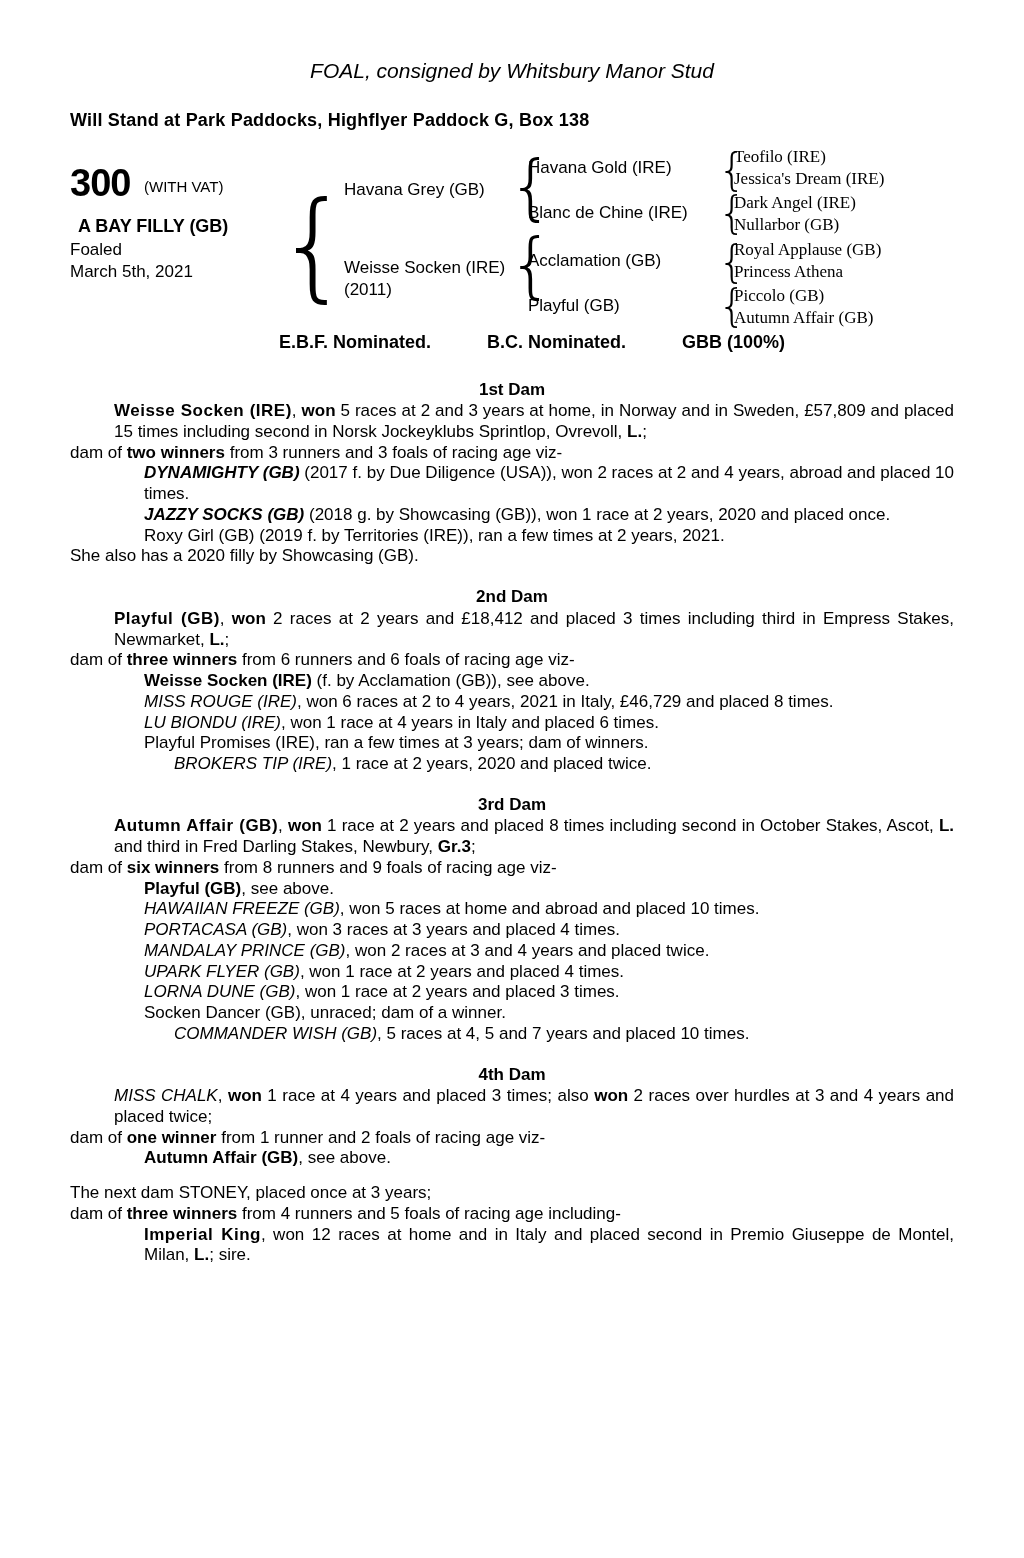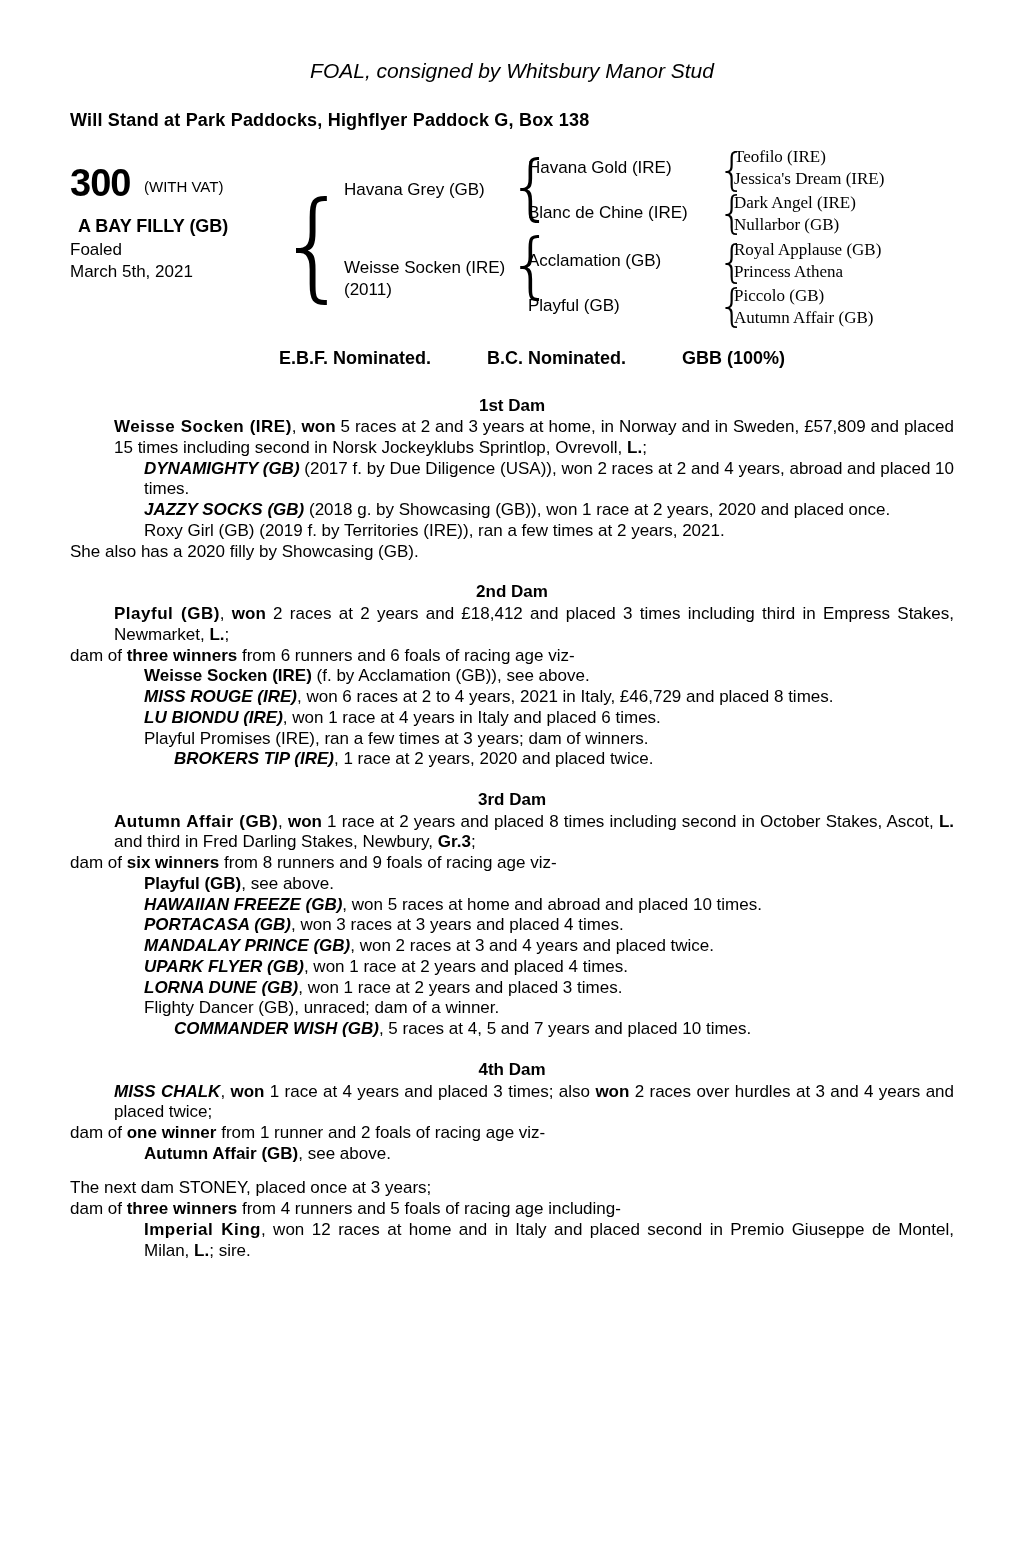--- a/index.html
+++ b/index.html
@@ -89,21 +89,21 @@
   .gen2 { position: absolute; font-size: 17px; margin-left: 40px; }
   .gen3 { position: absolute; font-size: 17px; }
   .gen4 { position: absolute; font-size: 17px; font-family: Liberation Serif, serif; }
 
   .noms {
     display: flex;
     justify-content: center;
     gap: 56px;
     font-weight: bold;
     font-size: 18px;
-    margin-top: 24px;
+    margin-top: 8px;
     margin-left: 40px;
   }
 
   
   .body {
     margin-left: 70px;
     margin-right: 70px;
     margin-top: 26px;
   }
   .dam-head {
@@ -118,21 +118,21 @@
     margin: 0;
     text-align: justify;
     text-indent: 0;
     font-size: 17px;
   }
   p.line.nojust { text-align: left; }
   .ind3 { padding-left: 74px; text-indent: -30px; }
   .ind4 { padding-left: 104px; text-indent: -30px; }
   .hang { padding-left: 44px; text-indent: -44px; }
   .b { font-weight: bold; }
-  .i { font-style: italic; font-weight: bold; }
+  .i { font-style: italic; }
   .bi { font-weight: bold; font-style: italic; }
   .spaced { letter-spacing: 0.5px; }
   .gap { height: 14px; }
 </style>
 </head>
 <body>
 
 <div class="page">
 
   <div class="consignor">FOAL, consigned by Whitsbury Manor Stud</div>
@@ -179,20 +179,21 @@
   <div class="noms">
     <span>E.B.F. Nominated.</span>
     <span>B.C. Nominated.</span>
     <span>GBB (100%)</span>
   </div>
 
   <div class="body">
 
     <div class="dam-head first">1st Dam</div>
     <p class="line hang"><span class="b spaced">Weisse Socken (IRE)</span><span>, </span><span class="b">won</span><span> 5 races at 2 and 3 years at home, in Norway and in Sweden, £57,809 and placed 15 times including second in Norsk Jockeyklubs Sprintlop, Ovrevoll, </span><span class="b">L.</span><span>;</span></p>
+    <p class="line nojust"><span>dam of </span><span class="b">two winners</span><span> from 3 runners and 3 foals of racing age viz-</span></p>
 
     <p class="line ind3"><span class="bi">DYNAMIGHTY (GB)</span><span> (2017 f. by Due Diligence (USA)), won 2 races at 2 and 4 years, abroad and placed 10 times.</span></p>
     <p class="line ind3"><span class="bi">JAZZY SOCKS (GB)</span><span> (2018 g. by Showcasing (GB)), won 1 race at 2 years, 2020 and placed once.</span></p>
     <p class="line ind3"><span>Roxy Girl (GB)</span><span> (2019 f. by Territories (IRE)), ran a few times at 2 years, 2021.</span></p>
     <p class="line nojust">She also has a 2020 filly by Showcasing (GB).</p>
 
     <div class="dam-head">2nd Dam</div>
     <p class="line hang"><span class="b spaced">Playful (GB)</span>, <span class="b">won</span><span> 2 races at 2 years and £18,412 and placed 3 times including third in Empress Stakes, Newmarket, </span><span class="b">L.</span><span>;</span></p>
     <p class="line nojust"><span>dam of </span><span class="b">three winners</span><span> from 6 runners and 6 foals of racing age viz-</span></p>
 
@@ -205,21 +206,21 @@
     <div class="dam-head">3rd Dam</div>
     <p class="line hang"><span class="b spaced">Autumn Affair (GB)</span>, <span class="b">won</span><span> 1 race at 2 years and placed 8 times including second in October Stakes, Ascot, </span><span class="b">L.</span><span> and third in Fred Darling Stakes, Newbury, </span><span class="b">Gr.3</span><span>;</span></p>
     <p class="line nojust"><span>dam of </span><span class="b">six winners</span><span> from 8 runners and 9 foals of racing age viz-</span></p>
 
     <p class="line ind3"><span class="b">Playful (GB)</span><span>, see above.</span></p>
     <p class="line ind3"><span class="i">HAWAIIAN FREEZE (GB)</span><span>, won 5 races at home and abroad and placed 10 times.</span></p>
     <p class="line ind3"><span class="i">PORTACASA (GB)</span><span>, won 3 races at 3 years and placed 4 times.</span></p>
     <p class="line ind3"><span class="i">MANDALAY PRINCE (GB)</span><span>, won 2 races at 3 and 4 years and placed twice.</span></p>
     <p class="line ind3"><span class="i">UPARK FLYER (GB)</span><span>, won 1 race at 2 years and placed 4 times.</span></p>
     <p class="line ind3"><span class="i">LORNA DUNE (GB)</span><span>, won 1 race at 2 years and placed 3 times.</span></p>
-    <p class="line ind3"><span>Flighty Dancer (GB)</span><span>, unraced; dam of a winner.</span></p>
+    <p class="line ind3"><span>Socken Dancer (GB)</span><span>, unraced; dam of a winner.</span></p>
     <p class="line ind4"><span class="i">COMMANDER WISH (GB)</span><span>, 5 races at 4, 5 and 7 years and placed 10 times.</span></p>
 
     <div class="dam-head">4th Dam</div>
     <p class="line hang"><span class="i">MISS CHALK</span>, <span class="b">won</span><span> 1 race at 4 years and placed 3 times; also </span><span class="b">won</span><span> 2 races over hurdles at 3 and 4 years and placed twice;</span></p>
     <p class="line nojust"><span>dam of </span><span class="b">one winner</span><span> from 1 runner and 2 foals of racing age viz-</span></p>
     <p class="line ind3"><span class="b">Autumn Affair (GB)</span><span>, see above.</span></p>
 
     <div class="gap"></div>
 
     <p class="line nojust">The next dam STONEY, placed once at 3 years;</p>

